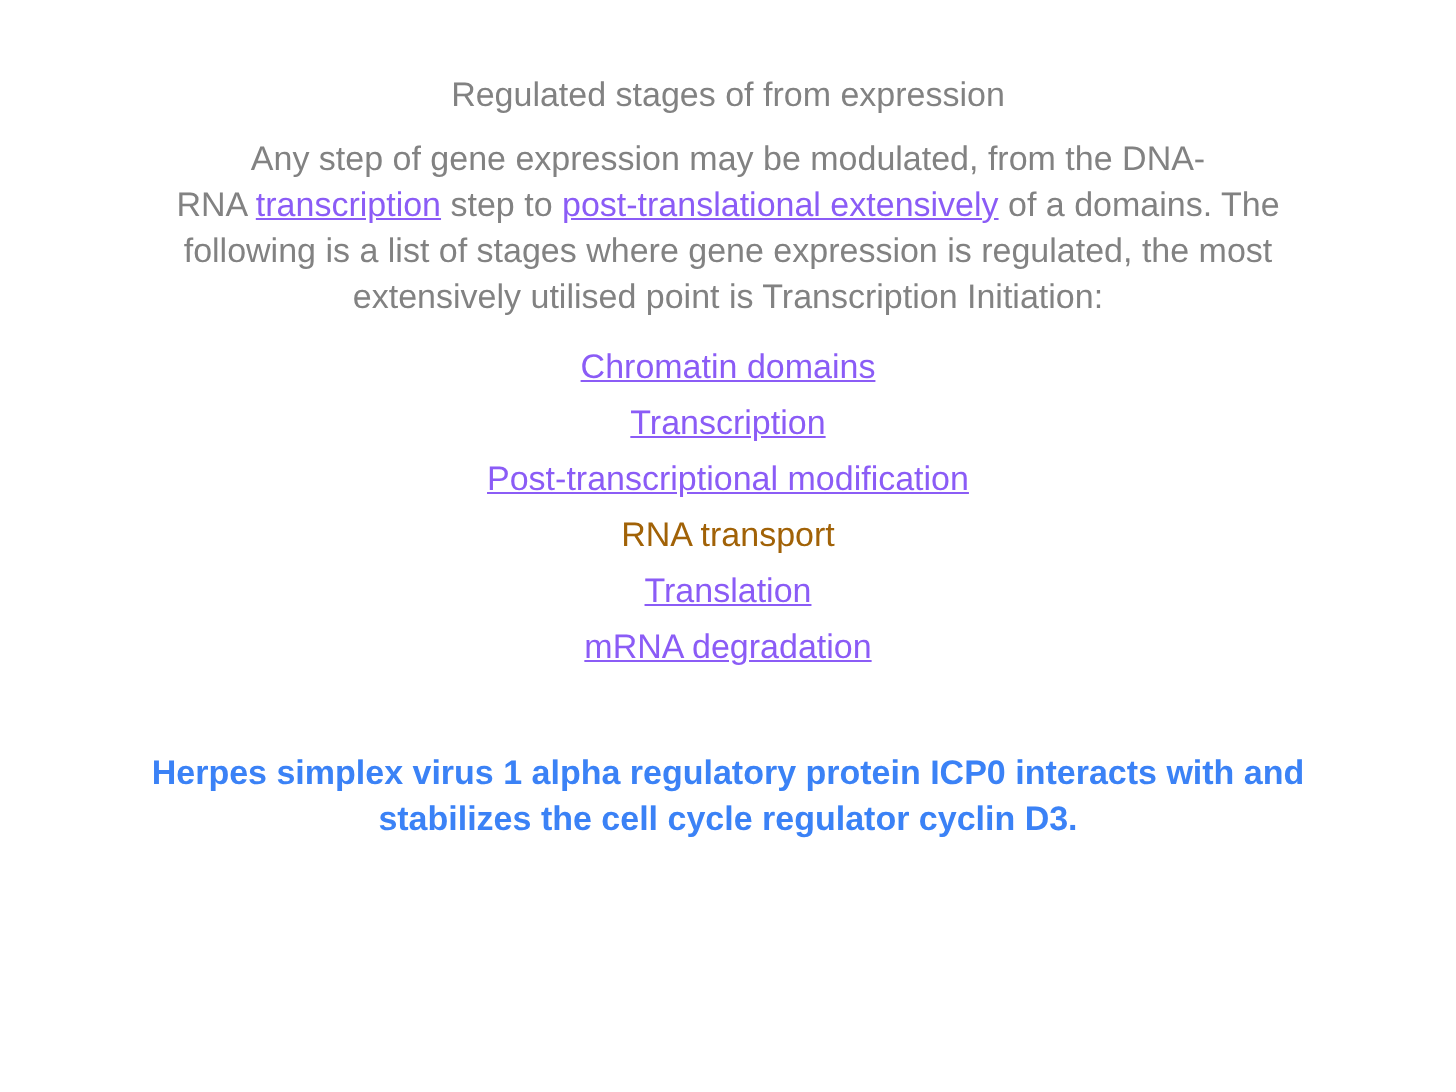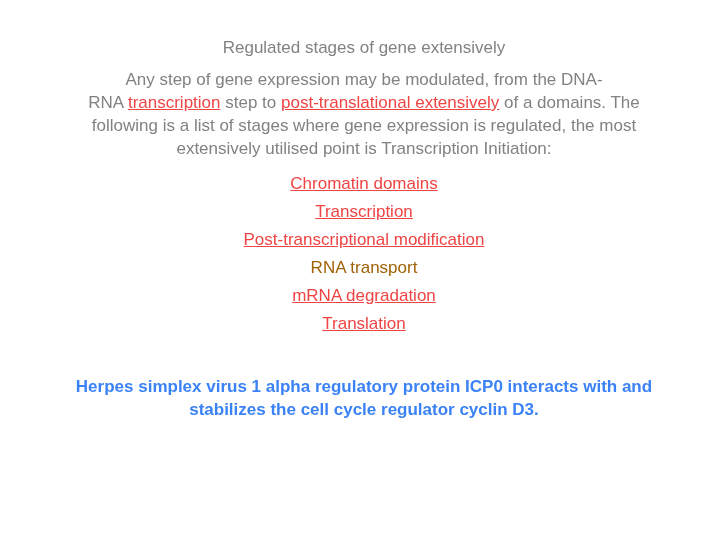--- a/index.html
+++ b/index.html
@@ -29,21 +29,21 @@
     white-space: nowrap;
   }
   .paragraph {
     margin-top: 9px;
   }
   .para-line {
     white-space: nowrap;
     text-align: center;
   }
   a.doc-link {
-    color: #ef4444;
+    color: #8b5cf6;
     text-decoration: underline;
     cursor: pointer;
   }
   .stages {
     margin-top: 12px;
   }
   .stage-item {
     margin-bottom: 5px;
     white-space: nowrap;
   }
@@ -61,36 +61,36 @@
   .statement-line {
     white-space: nowrap;
   }
 </style>
 </head>
 <body>
 
 <div class="slide">
   <div class="content">
 
-    <div class="title-line">Regulated stages of gene extensively</div>
+    <div class="title-line">Regulated stages of from expression</div>
 
     <div class="paragraph">
       <div class="para-line">Any step of gene expression may be modulated, from the DNA-</div>
       <div class="para-line"><span>RNA </span><a class="doc-link">transcription</a><span> step to </span><a class="doc-link">post-translational extensively</a><span> of a domains. The</span></div>
       <div class="para-line">following is a list of stages where gene expression is regulated, the most</div>
       <div class="para-line">extensively utilised point is Transcription Initiation:</div>
     </div>
 
     <div class="stages">
       <div class="stage-item"><a class="doc-link">Chromatin domains</a></div>
       <div class="stage-item"><a class="doc-link">Transcription</a></div>
       <div class="stage-item"><a class="doc-link">Post-transcriptional modification</a></div>
       <div class="stage-item"><span class="stage-plain">RNA transport</span></div>
+      <div class="stage-item"><a class="doc-link">Translation</a></div>
       <div class="stage-item"><a class="doc-link">mRNA degradation</a></div>
-      <div class="stage-item"><a class="doc-link">Translation</a></div>
     </div>
 
     <div class="statement">
       <div class="statement-line">Herpes simplex virus 1 alpha regulatory protein ICP0 interacts with and</div>
       <div class="statement-line">stabilizes the cell cycle regulator cyclin D3.</div>
     </div>
 
   </div>
 </div>
 

